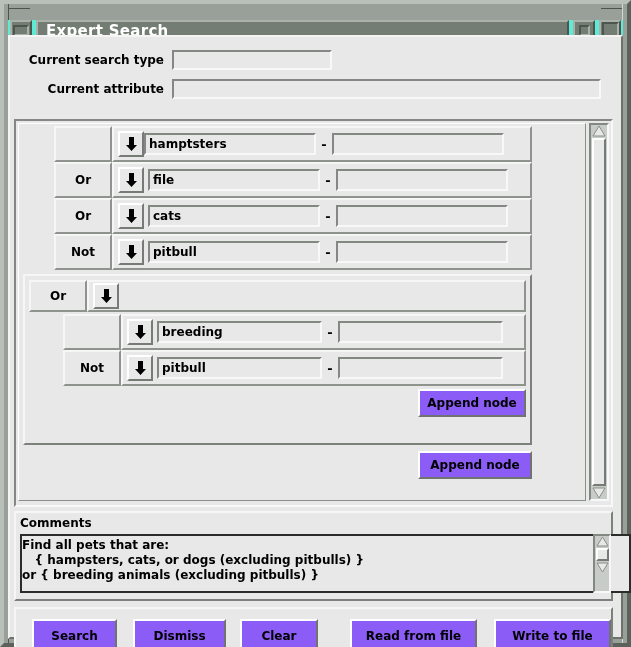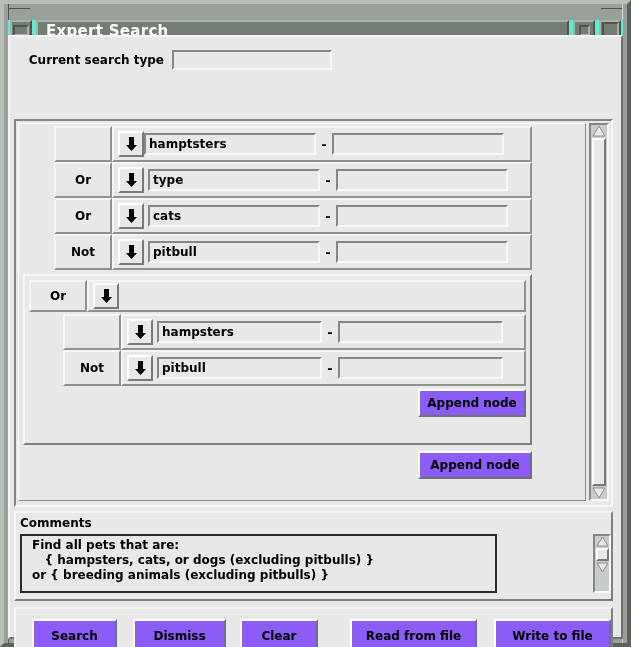--- a/index.html
+++ b/index.html
@@ -108,25 +108,25 @@
     display:flex;flex-direction:column;align-items:center;}
   .sbarrow{flex:none;display:flex;align-items:center;justify-content:center;}
   .sbthumb{box-sizing:border-box;background:#e8e8e8;
     border:2px solid;border-color:#ffffff #767b76 #767b76 #ffffff;}
 
   
   #commentsbox{position:absolute;left:4px;top:474px;width:599px;height:90px;
     box-sizing:border-box;background:#e8e8e8;
     border:2px solid;border-color:#f6f6f6 #7c817c #7c817c #f6f6f6;}
   #commentslabel{position:absolute;left:4px;top:3px;font-weight:bold;font-size:12px;}
-  #commentstext{position:absolute;left:4px;top:21px;width:477px;height:59px;
+  #commentstext{position:absolute;left:4px;top:21px;width:611px;height:59px;
     box-sizing:border-box;background:#e8e8e8;
     border:2px solid;border-color:#2b2b2b #2b2b2b #2b2b2b #2b2b2b;
     font-size:12px;font-weight:bold;line-height:15px;
-    padding:2px 0 0 10px;white-space:pre;overflow:hidden;}
+    padding:2px 0 0 0;white-space:pre;overflow:hidden;}
 
   
   #buttonbar{position:absolute;left:4px;top:570px;width:599px;height:56px;
     box-sizing:border-box;background:#e8e8e8;
     border:2px solid;border-color:#f6f6f6 #7c817c #7c817c #f6f6f6;
     display:flex;align-items:center;}
   #buttonbar .btn{height:33px;}
 </style>
 </head>
 <body>
@@ -154,20 +154,24 @@
     </div>
   </div>
 
   <div id="client">
 
     <div id="toppanel">
       <div class="frow" style="position:absolute;left:0;top:8px;width:599px;">
         <div class="flabel" style="width:150px;">Current search type</div>
         <div class="fbox" style="width:160px;margin-left:8px;"></div>
       </div>
+      <div class="frow" style="position:absolute;left:0;top:37px;width:599px;">
+        <div class="flabel" style="width:150px;">Current attribute</div>
+        <div class="fbox" style="width:429px;margin-left:8px;"></div>
+      </div>
     </div>
 
     <div id="queryouter">
       <div id="querypane">
 
         <div style="position:absolute;left:35px;top:2px;width:478px;">
 
           <div class="qrow">
             <div class="opcell"></div>
             <div class="rowbody">
@@ -183,21 +187,21 @@
           </div>
 
           <div class="qrow">
             <div class="opcell">Or</div>
             <div class="rowbody">
               <div class="arrowbtn">
                 <svg width="13" height="15" viewBox="0 0 13 15">
                   <polygon points="4,0 9,0 9,8 12,8 6.5,14 1,8 4,8" fill="#000"></polygon>
                 </svg>
               </div>
-              <div class="tfield" style="width:172px;margin-left:4px;">type</div>
+              <div class="tfield" style="width:172px;margin-left:4px;">file</div>
               <div class="dash">-</div>
               <div class="tfield" style="width:172px;"></div>
             </div>
           </div>
 
           <div class="qrow">
             <div class="opcell">Or</div>
             <div class="rowbody">
               <div class="arrowbtn">
                 <svg width="13" height="15" viewBox="0 0 13 15">
@@ -240,21 +244,21 @@
 
           <div style="position:absolute;left:38px;top:38px;width:463px;">
             <div class="qrow">
               <div class="opcell"></div>
               <div class="rowbody">
                 <div class="arrowbtn">
                   <svg width="13" height="15" viewBox="0 0 13 15">
                     <polygon points="4,0 9,0 9,8 12,8 6.5,14 1,8 4,8" fill="#000"></polygon>
                   </svg>
                 </div>
-                <div class="tfield" style="width:165px;margin-left:4px;">hampsters</div>
+                <div class="tfield" style="width:165px;margin-left:4px;">breeding</div>
                 <div class="dash">-</div>
                 <div class="tfield" style="width:165px;"></div>
               </div>
             </div>
             <div class="qrow">
               <div class="opcell">Not</div>
               <div class="rowbody">
                 <div class="arrowbtn">
                   <svg width="13" height="15" viewBox="0 0 13 15">
                     <polygon points="4,0 9,0 9,8 12,8 6.5,14 1,8 4,8" fill="#000"></polygon>

